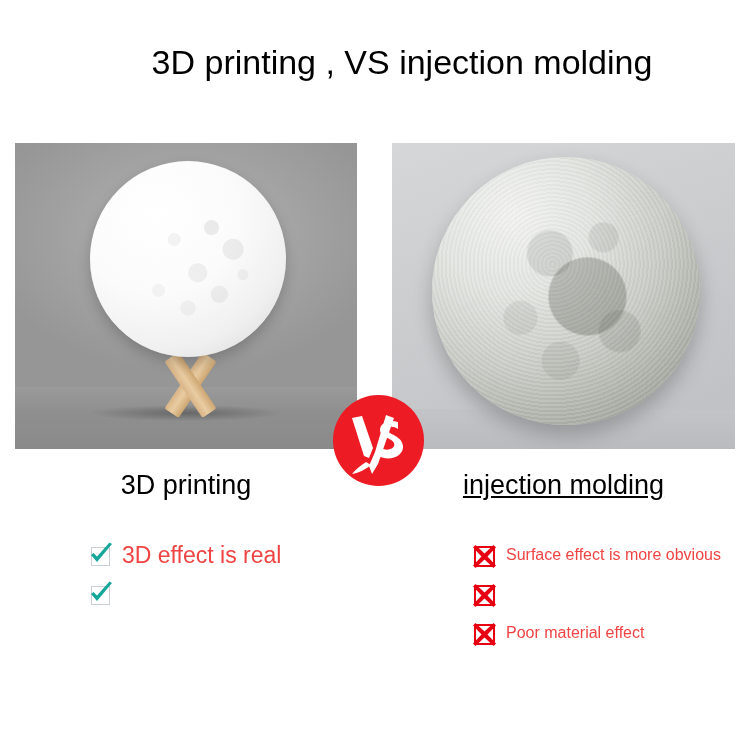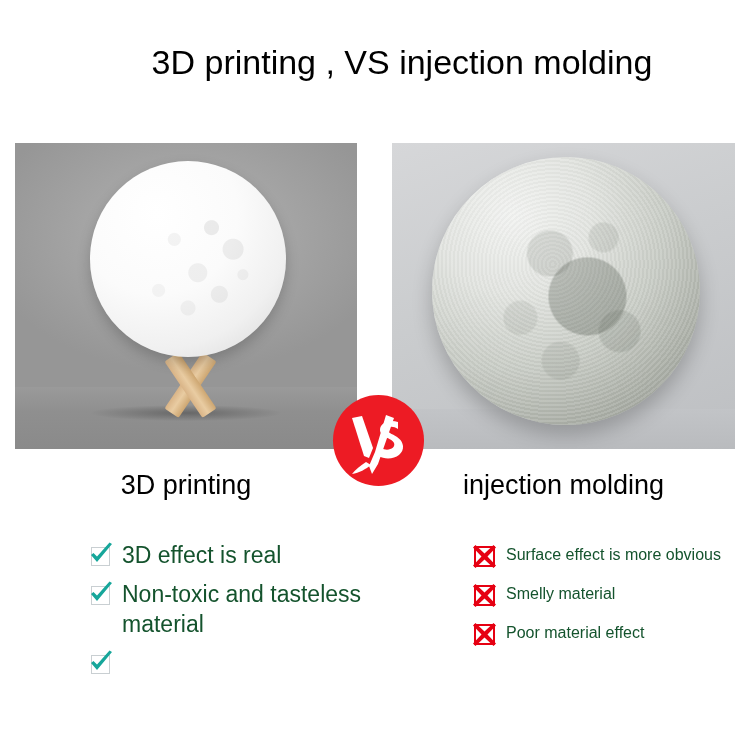--- a/index.html
+++ b/index.html
@@ -202,21 +202,21 @@
   .caption {
     position: absolute;
     top: 0;
     font-size: 27px;
     line-height: 40px;
     color: #000000;
     text-align: center;
     white-space: nowrap;
   }
   .caption-left  { left: 15px;  width: 342px; text-align: center; }
-  .caption-right { left: 392px; width: 343px; }
+  .caption-right { left: 392px; width: 343px; text-decoration: underline; }
 
   
   .features {
     position: absolute;
     left: 0;
     top: 540px;
     width: 750px;
     height: 210px;
   }
   .feature-col {
@@ -235,21 +235,21 @@
     flex: 0 0 auto;
     width: 26px;
     height: 26px;
     margin-top: 4px;
     margin-right: 8px;
     position: relative;
   }
   .feature-text {
     font-size: 23px;
     line-height: 30px;
-    color: #14532d;
+    color: #ef4444;
   }
   .feature-col-right .feature-text { font-size: 16px; }
 
   
   .icon-check-box {
     position: absolute;
     left: 3px;
     top: 3px;
     width: 19px;
     height: 19px;
@@ -329,37 +329,28 @@
     <div class="feature-item">
       <span class="feature-icon">
         <span class="icon-check-box"></span>
         <svg class="icon-check-tick" viewBox="0 0 26 26" aria-hidden="true">
           <path d="M3 13 L9 20 L24 2 L21.5 0.5 L9 14.5 L5.5 11 Z" fill="#16a69a"></path>
         </svg>
       </span>
       <span class="feature-text">3D effect is real</span>
     </div>
 
+
     <div class="feature-item">
       <span class="feature-icon">
         <span class="icon-check-box"></span>
         <svg class="icon-check-tick" viewBox="0 0 26 26" aria-hidden="true">
           <path d="M3 13 L9 20 L24 2 L21.5 0.5 L9 14.5 L5.5 11 Z" fill="#16a69a"></path>
         </svg>
       </span>
-      <span class="feature-text">Non-toxic and tasteless material</span>
-    </div>
-
-    <div class="feature-item">
-      <span class="feature-icon">
-        <span class="icon-check-box"></span>
-        <svg class="icon-check-tick" viewBox="0 0 26 26" aria-hidden="true">
-          <path d="M3 13 L9 20 L24 2 L21.5 0.5 L9 14.5 L5.5 11 Z" fill="#16a69a"></path>
-        </svg>
-      </span>
     </div>
 
   </div>
 
   <div class="feature-col feature-col-right">
 
     <div class="feature-item">
       <span class="feature-icon">
         <span class="icon-cross-box"></span>
         <svg class="icon-cross-x" viewBox="0 0 25 25" aria-hidden="true">
@@ -369,21 +360,20 @@
       <span class="feature-text">Surface effect is more obvious</span>
     </div>
 
     <div class="feature-item">
       <span class="feature-icon">
         <span class="icon-cross-box"></span>
         <svg class="icon-cross-x" viewBox="0 0 25 25" aria-hidden="true">
           <path d="M3.5 1 L12.5 9.5 L21.5 1 L24 3.5 L15.5 12.5 L24 21.5 L21.5 24 L12.5 15.5 L3.5 24 L1 21.5 L9.5 12.5 L1 3.5 Z" fill="#e60012"></path>
         </svg>
       </span>
-      <span class="feature-text">Smelly material</span>
     </div>
 
     <div class="feature-item">
       <span class="feature-icon">
         <span class="icon-cross-box"></span>
         <svg class="icon-cross-x" viewBox="0 0 25 25" aria-hidden="true">
           <path d="M3.5 1 L12.5 9.5 L21.5 1 L24 3.5 L15.5 12.5 L24 21.5 L21.5 24 L12.5 15.5 L3.5 24 L1 21.5 L9.5 12.5 L1 3.5 Z" fill="#e60012"></path>
         </svg>
       </span>
       <span class="feature-text">Poor material effect</span>

